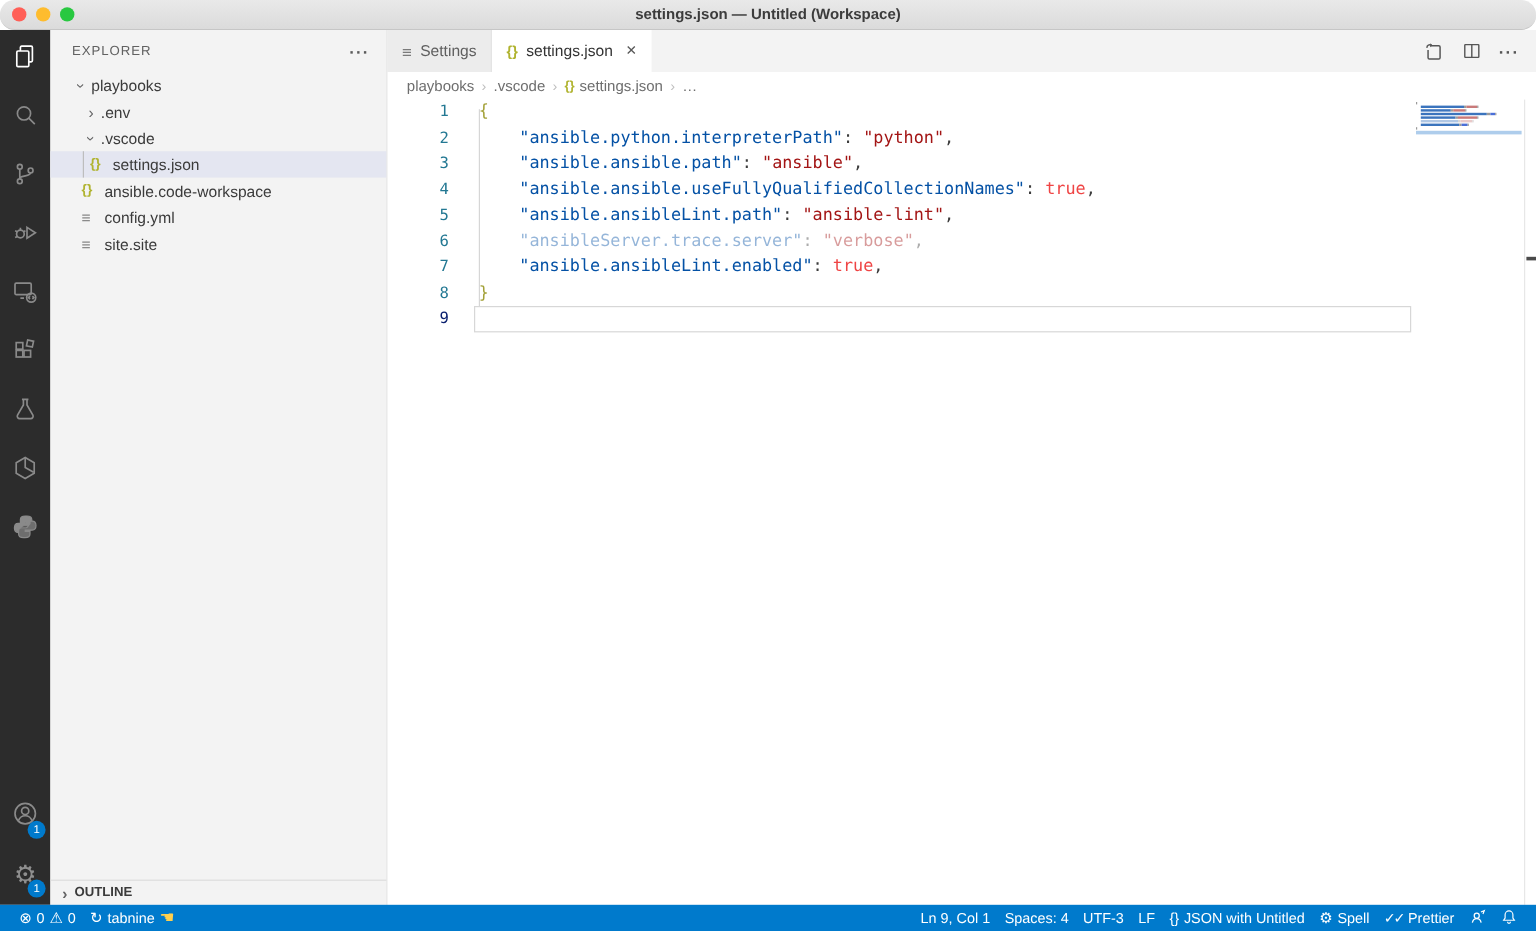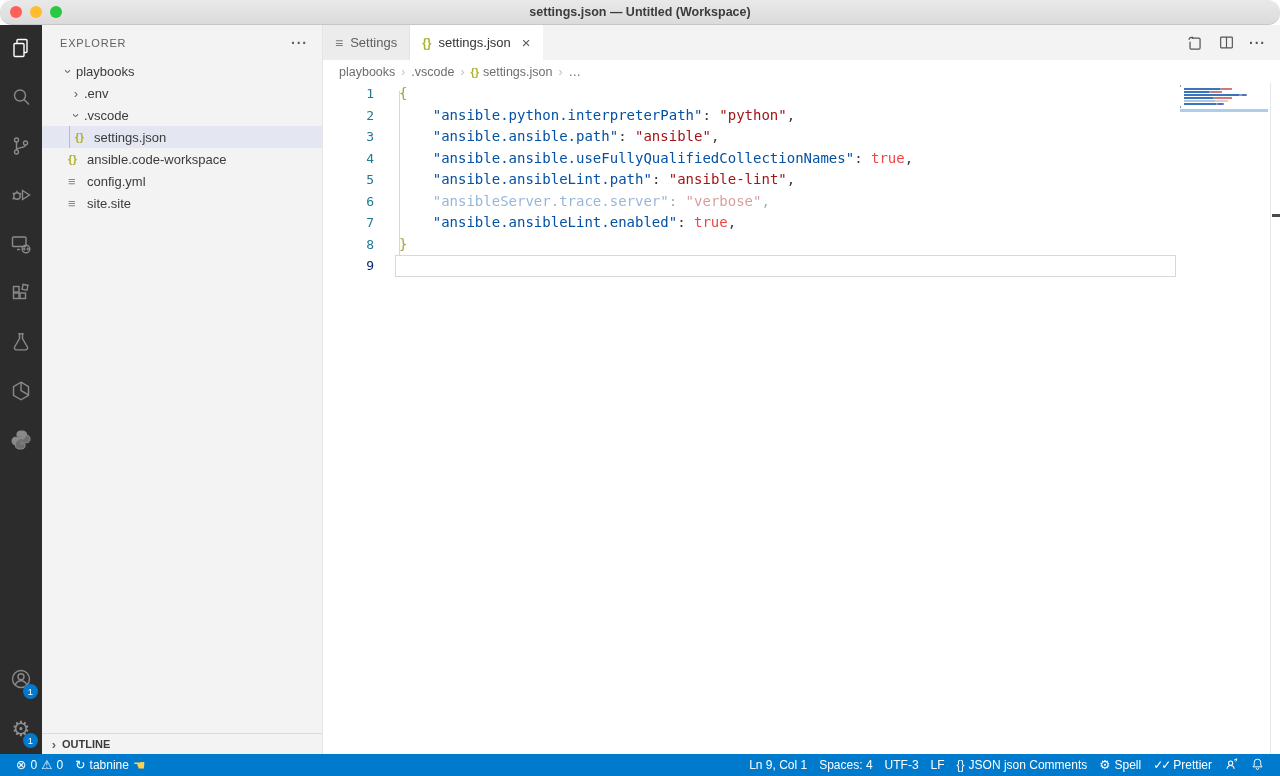--- a/index.html
+++ b/index.html
@@ -386,21 +386,21 @@
       <span>tabnine</span>
       <span class="hand">☚</span>
     </div>
     <div class="sb-right">
       <div class="sb-item">Ln 9, Col 1</div>
       <div class="sb-item">Spaces: 4</div>
       <div class="sb-item">UTF-3</div>
       <div class="sb-item">LF</div>
       <div class="sb-item">
         <span>{}</span>
-        <span>JSON json Comments</span>
+        <span>JSON with Untitled</span>
       </div>
       <div class="sb-item">
         <span class="sb-glyph">⚙</span>
         <span>Spell</span>
       </div>
       <div class="sb-item">
         <span class="checks">✓✓</span>
         <span>Prettier</span>
       </div>
       <div class="sb-item">

